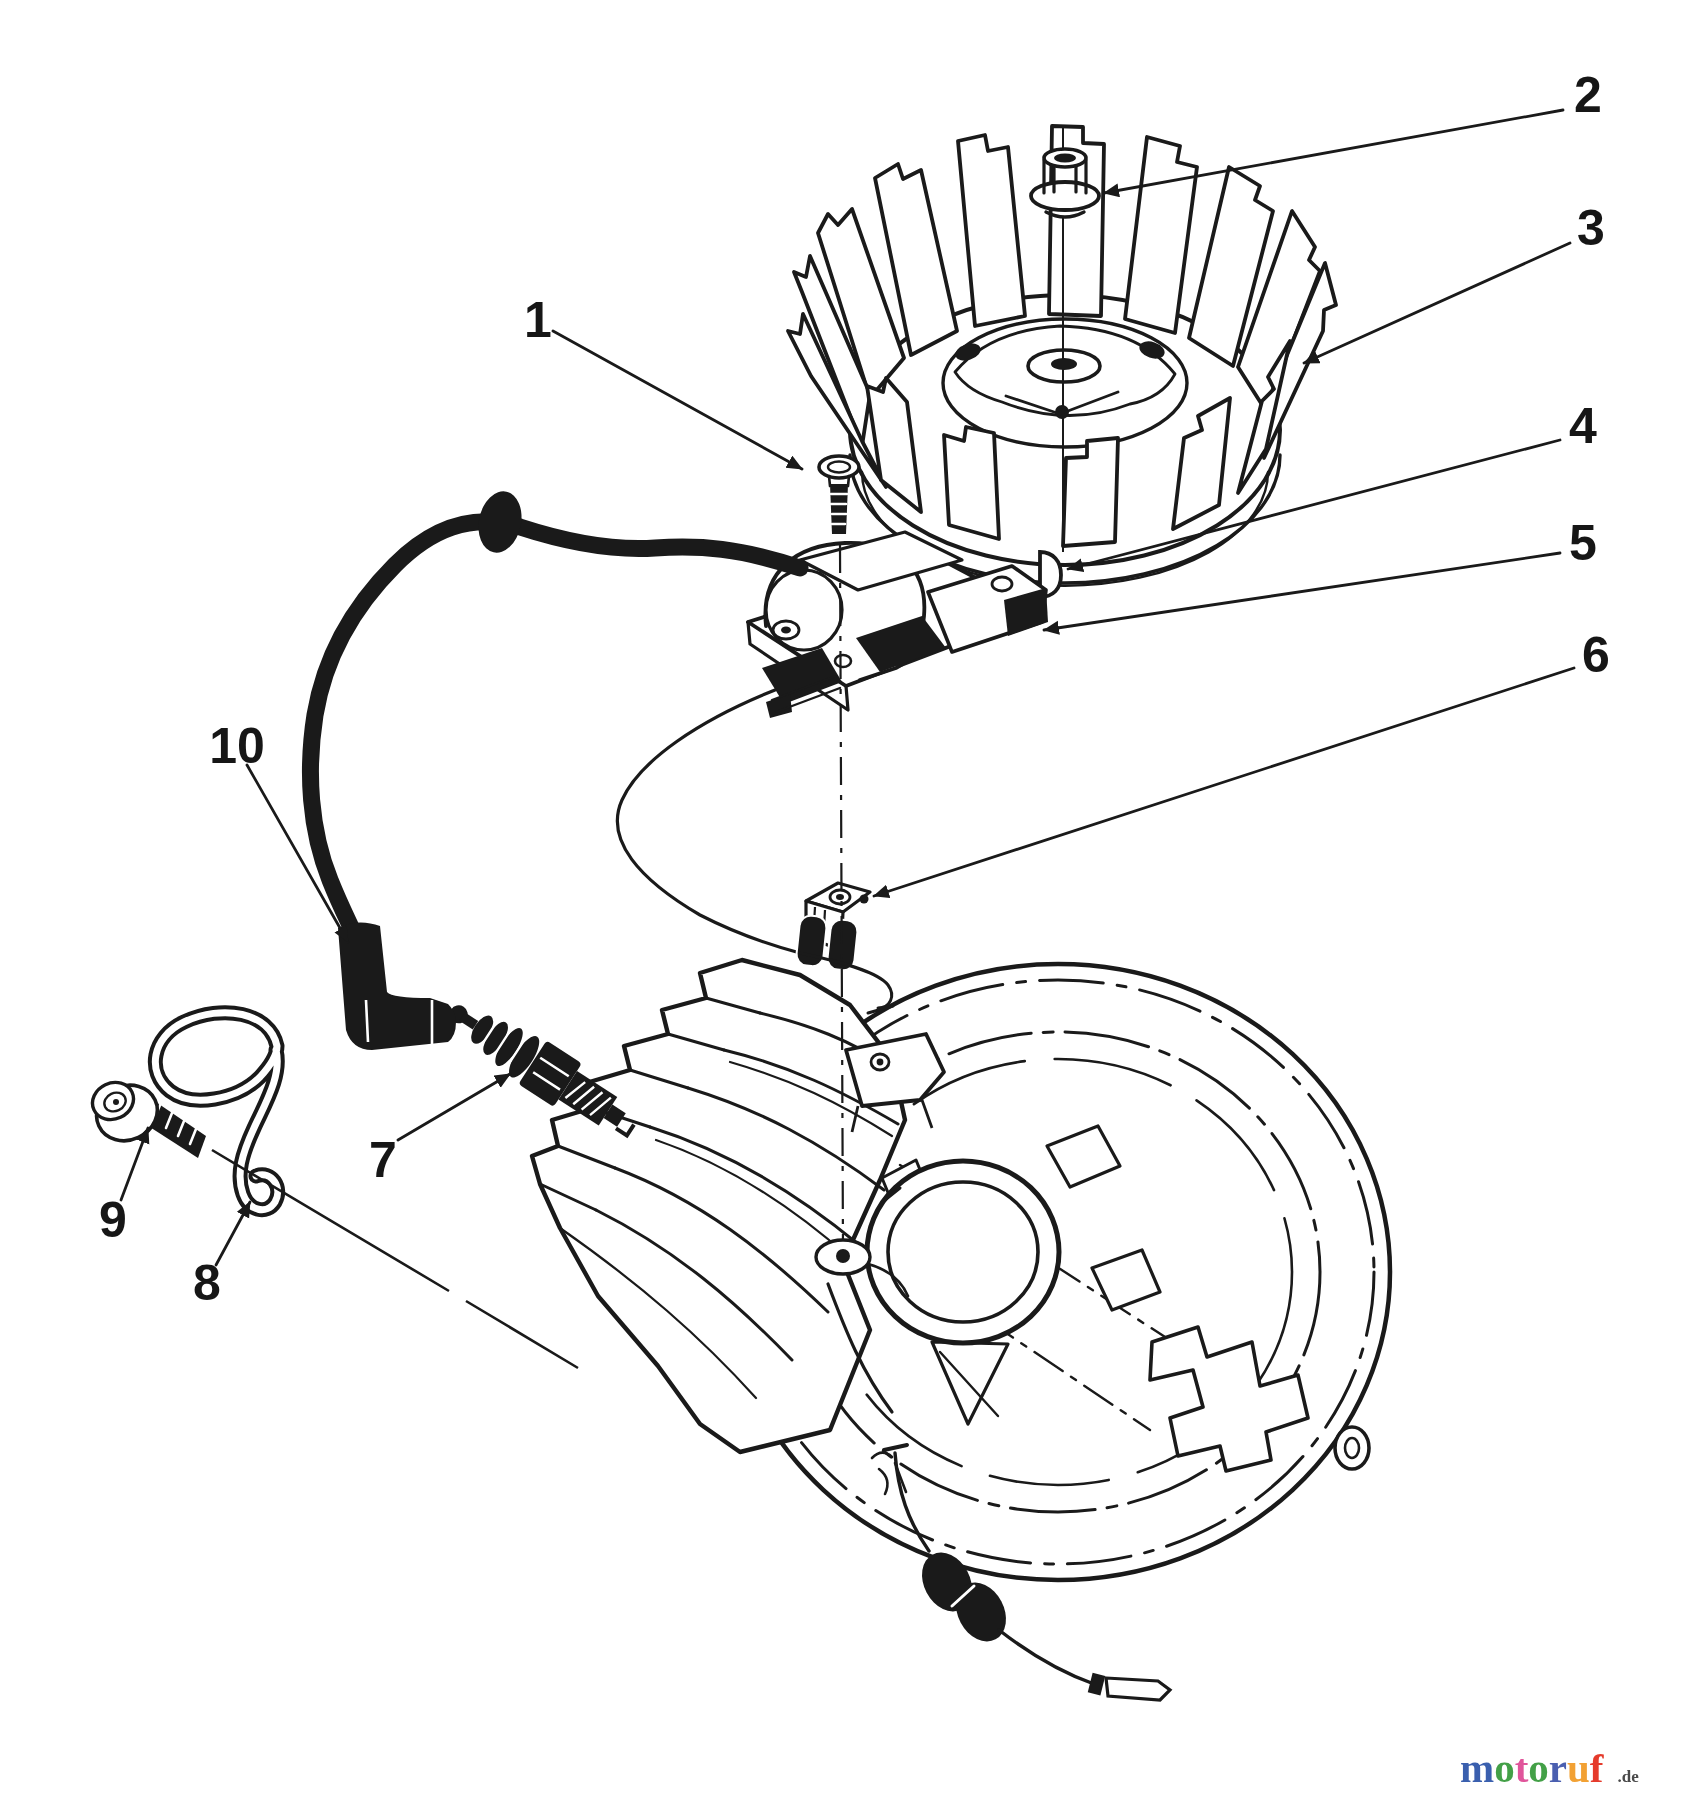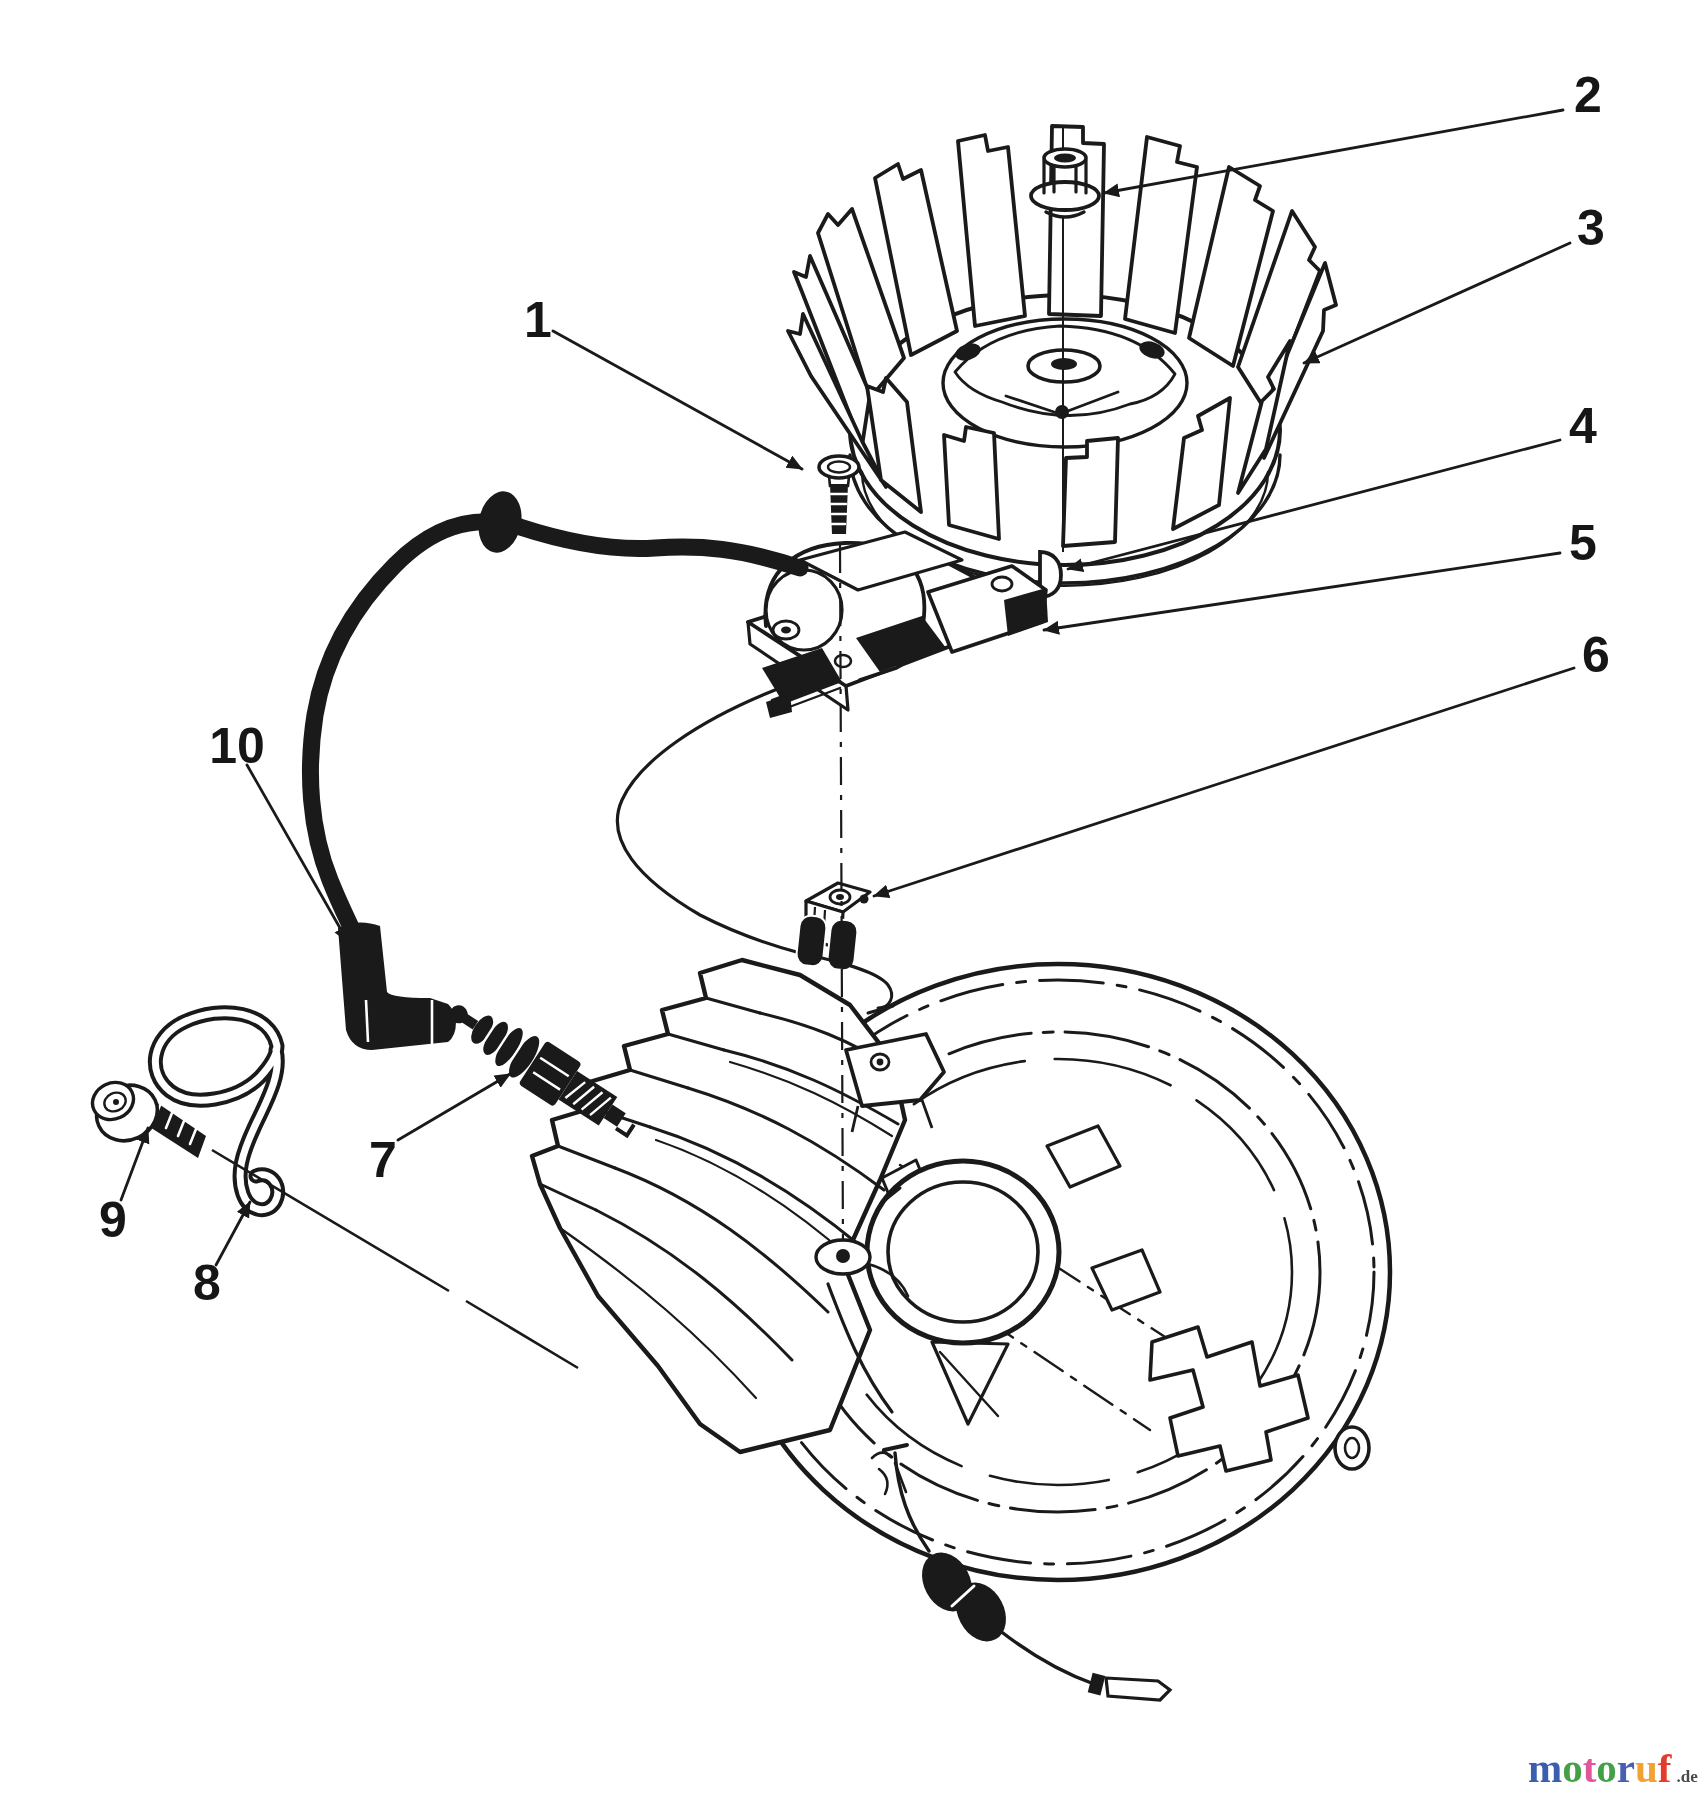--- a/index.html
+++ b/index.html
@@ -1,23 +1,23 @@
 <!DOCTYPE html>
 <html><head>
 <meta charset="utf-8">
 <style>
   html,body{margin:0;padding:0;background:#fff;}
   .stage{position:relative;width:1700px;height:1800px;background:#ffffff;overflow:hidden;
          font-family:"Liberation Sans",sans-serif;}
   .stage svg{position:absolute;left:0;top:0;}
   .callout{font-family:"Liberation Sans",sans-serif;font-weight:bold;font-size:50px;fill:#161616;}
-  .watermark{position:absolute;left:1528px;top:1748px;width:172px;height:50px;
+  .watermark{position:absolute;left:1460px;top:1748px;width:172px;height:50px;
              font-family:"Liberation Serif",serif;font-weight:bold;font-size:41px;
              display:flex;align-items:baseline;letter-spacing:0px;line-height:1;}
-  .watermark .suffix{font-size:17px;font-weight:bold;color:#4a4a4a;margin-left:5px;}
+  .watermark .suffix{font-size:17px;font-weight:bold;color:#4a4a4a;margin-left:14px;}
 </style>
 </head>
 <body>
 
 <div class="stage">
 <svg width="1700" height="1800" viewBox="0 0 1700 1800">
   <defs>
     <marker id="arr" markerUnits="userSpaceOnUse" markerWidth="20" markerHeight="16" refX="15" refY="7" orient="auto">
       <path d="M0 0 L16 7 L0 14 Z" fill="#1a1a1a"></path>
     </marker>

